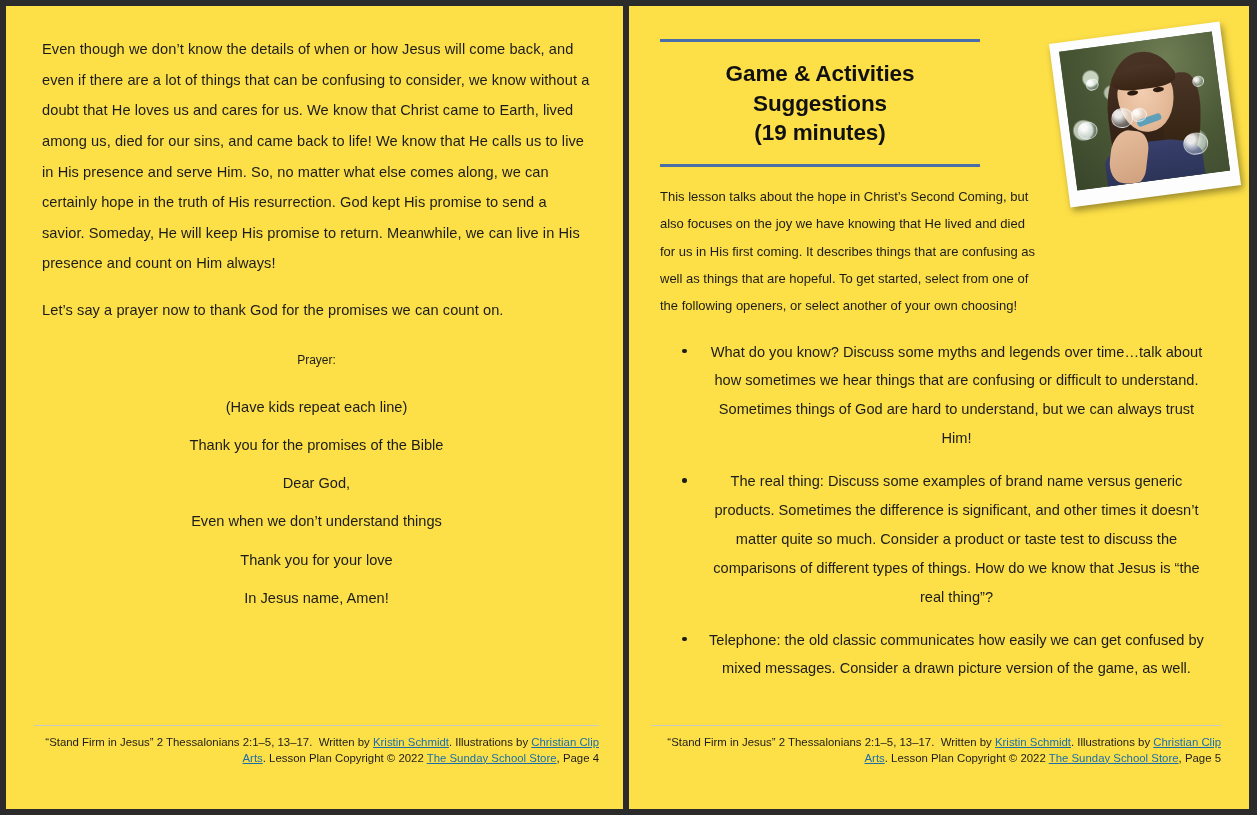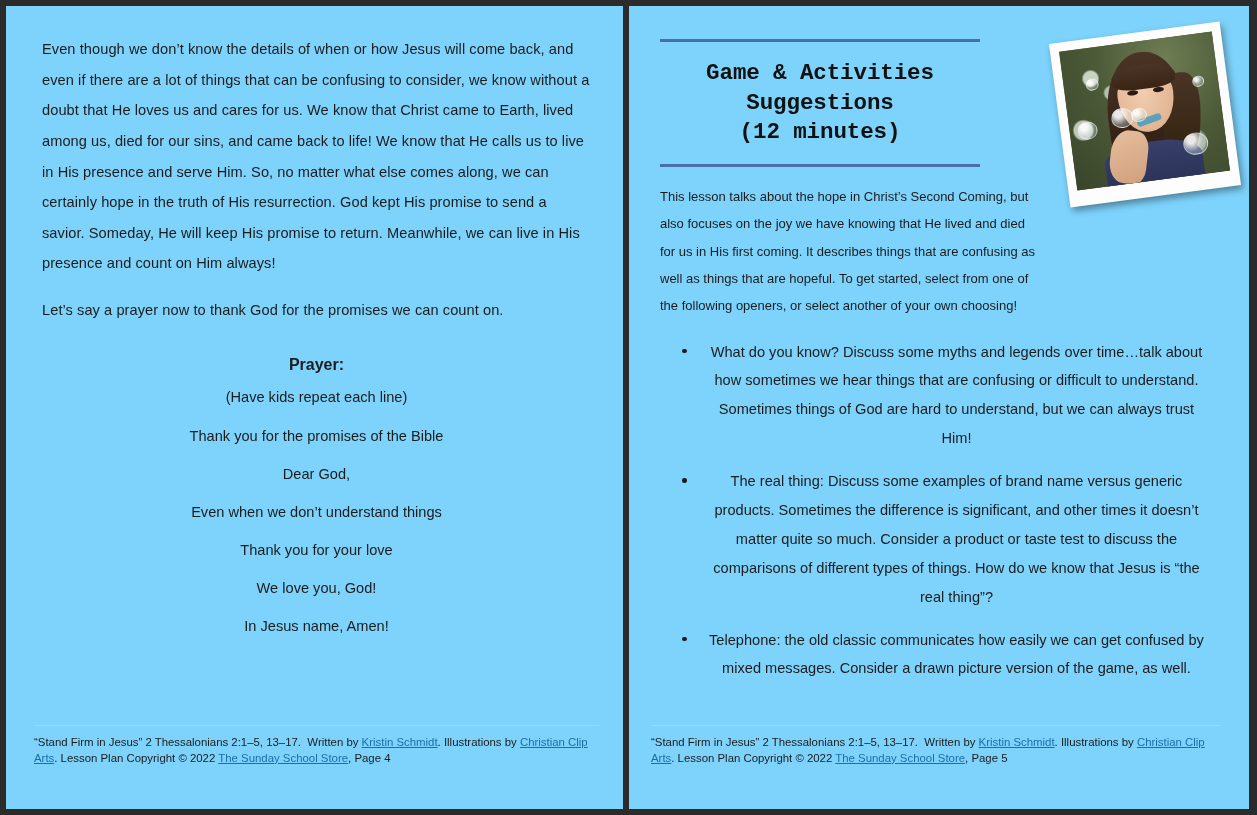--- a/index.html
+++ b/index.html
@@ -15,21 +15,21 @@
     position: relative;
     width: 1257px;
     height: 815px;
     background: #2b2b2b;
     display: flex;
     justify-content: space-between;
     align-items: flex-start;
   }
   .page {
     position: relative;
-    background: #7dd3fc;
+    background: #fde047;
     height: 803px;
     margin-top: 6px;
     overflow: hidden;
   }
   .page-left  { width: 617px; margin-left: 6px; }
   .page-right { width: 620px; margin-right: 8px; }
 
   .page-body {
     position: absolute;
     left: 0; right: 0; top: 0;
@@ -43,25 +43,25 @@
     line-height: 2.1;
     color: #1c1c1c;
     margin: 0 0 16px 0;
     letter-spacing: 0.005em;
   }
   .prayer-block {
     margin-top: 22px;
     text-align: center;
   }
   .prayer-title {
-    font-size: 16px;
-    font-weight: bold;
+    font-size: 12px;
+    font-weight: normal;
     color: #1c1c1c;
     line-height: 2.1;
-    margin-bottom: 6px;
+    margin-bottom: 24px;
   }
   .prayer-line {
     font-size: 14.6px;
     color: #1c1c1c;
     line-height: 1.45;
     margin-bottom: 17px;
   }
 
   
   .heading-box {
@@ -73,21 +73,20 @@
   }
   .heading-box h1 {
     font-size: 22.5px;
     font-weight: bold;
     color: #111111;
     text-align: center;
     margin: 0;
     padding: 17px 4px 16px 4px;
     line-height: 1.32;
     letter-spacing: -0.1px;
-    font-family: Liberation Mono, monospace;
   }
 
   
   .photo-frame {
     position: absolute;
     right: 18px;
     top: 26px;
     width: 172px;
     height: 165px;
     background: #fdfdfd;
@@ -239,21 +238,21 @@
   .page-left .page-footer  { bottom: 43px; padding: 0 24px 0 28px; }
   .page-right .page-footer { bottom: 43px; padding: 0 28px 0 22px; }
   .footer-rule {
     border-top: 1px solid #c9c9c9;
     margin-bottom: 8px;
   }
   .footer-text {
     font-size: 11.4px;
     line-height: 1.42;
     color: #1c1c1c;
-    text-align: left;
+    text-align: right;
   }
   .footer-text .lnk {
     color: #1b6ea8;
     text-decoration: underline;
   }
 </style>
 </head>
 <body>
 
 <div class="spread">
@@ -265,21 +264,20 @@
 
       <p class="body-text">Let’s say a prayer now to thank God for the promises we can count on.</p>
 
       <div class="prayer-block">
         <div class="prayer-title">Prayer:</div>
         <div class="prayer-line">(Have kids repeat each line)</div>
         <div class="prayer-line">Thank you for the promises of the Bible</div>
         <div class="prayer-line">Dear God,</div>
         <div class="prayer-line">Even when we don’t understand things</div>
         <div class="prayer-line">Thank you for your love</div>
-        <div class="prayer-line">We love you, God!</div>
         <div class="prayer-line">In Jesus name, Amen!</div>
       </div>
     </div>
 
     <div class="page-footer">
       <div class="footer-rule"></div>
       <div class="footer-text">
         <span>“Stand Firm in Jesus”</span>
         <span>2 Thessalonians 2:1–5, 13–17.</span>&nbsp;
         <span>Written by</span>
@@ -314,21 +312,21 @@
         <div class="ph-bub b5"></div>
         <div class="ph-bub b6"></div>
       </div>
     </div>
 
     <div class="page-body">
 
       <div class="heading-box">
         <h1>
           <span>Game &amp; Activities Suggestions</span><br>
-          <span>(12 minutes)</span>
+          <span>(19 minutes)</span>
         </h1>
       </div>
 
       <div class="intro-wrap">
         <div class="photo-float"></div>
         <p class="intro-text">This lesson talks about the hope in Christ’s Second Coming, but also focuses on the joy we have knowing that He lived and died for us in His first coming. It describes things that are confusing as well as things that are hopeful. To get started, select from one of the following openers, or select another of your own choosing!</p>
       </div>
 
       <ul class="suggestions">
         <li>What do you know? Discuss some myths and legends over time…talk about how sometimes we hear things that are confusing or difficult to understand. Sometimes things of God are hard to understand, but we can always trust Him!</li>

